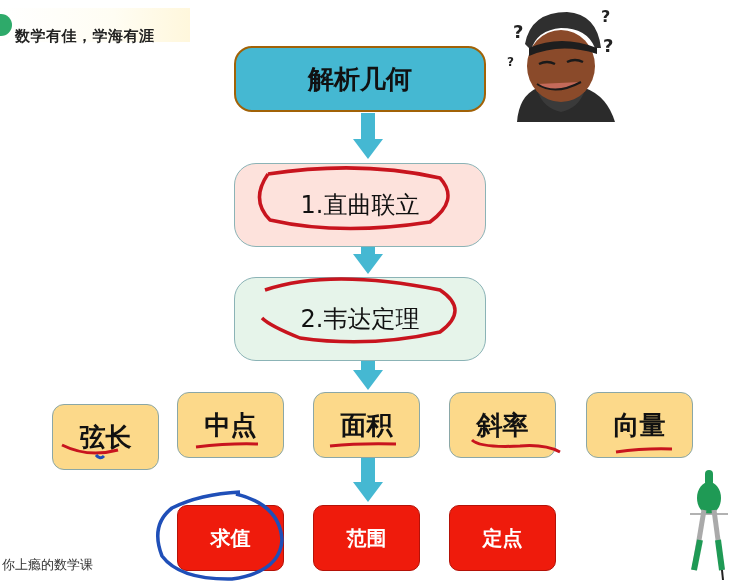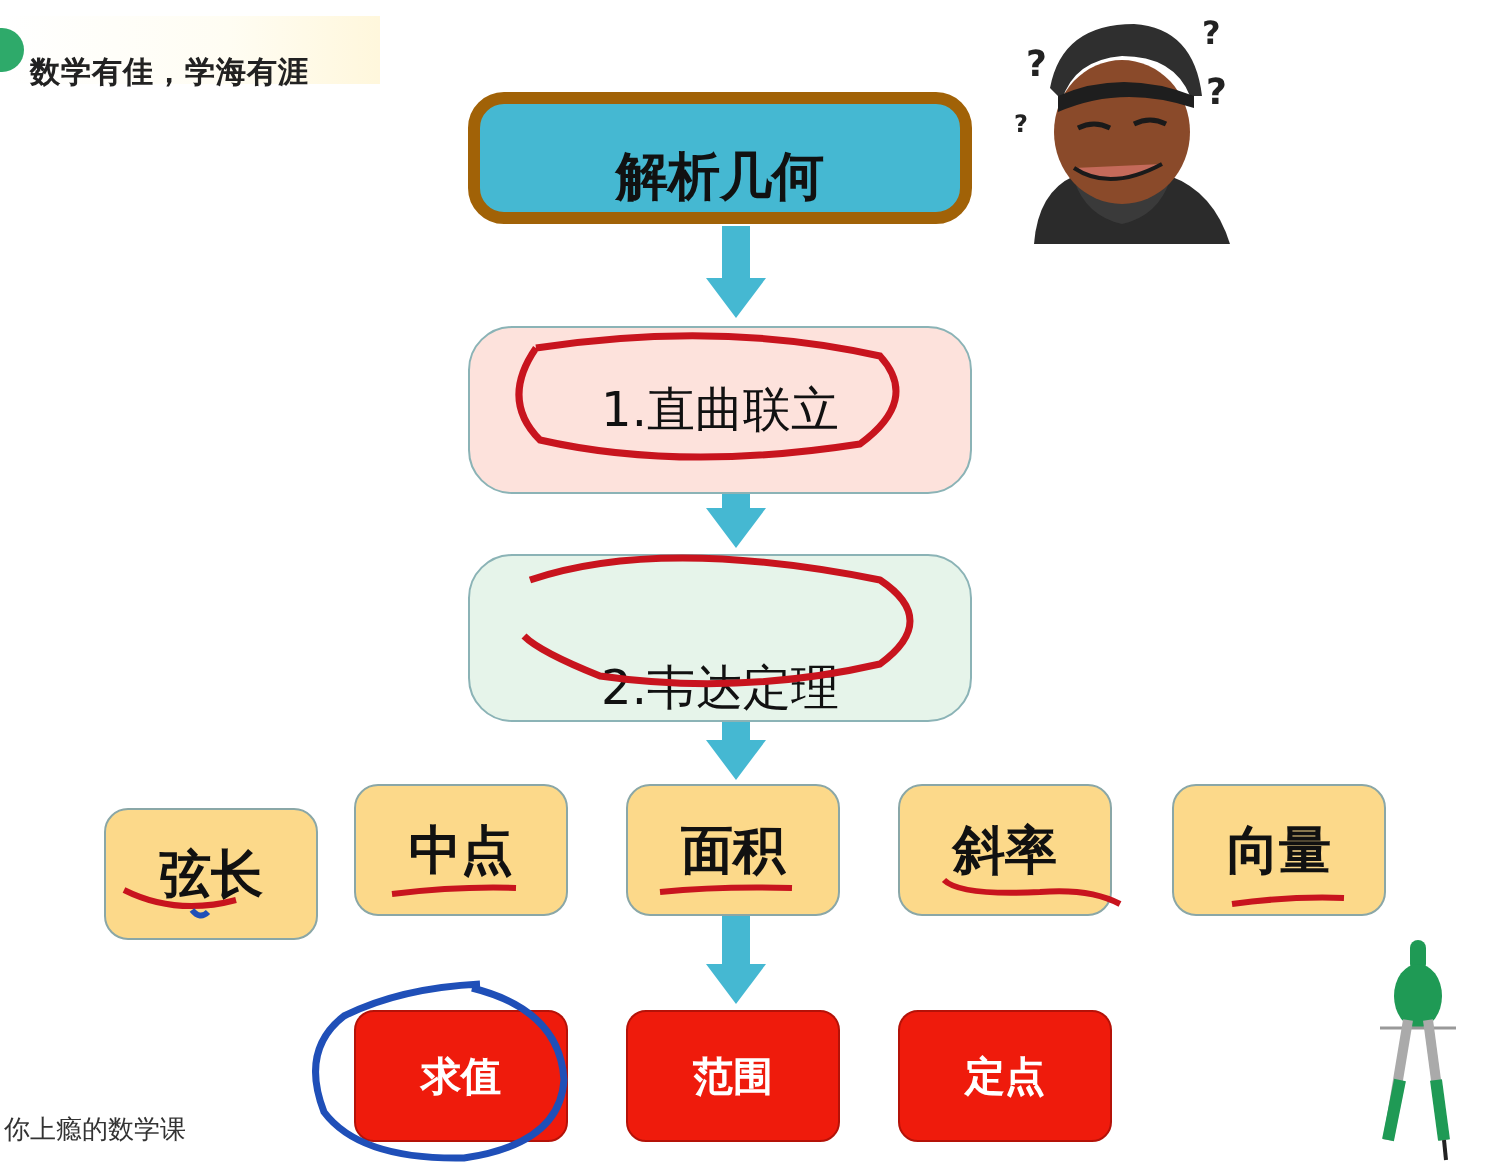--- a/index.html
+++ b/index.html
@@ -19,28 +19,28 @@
       position: absolute; left: 15px; top: 7px; font-size: 15px; font-weight: bold; color: #222;
       letter-spacing: 0.5px; white-space: nowrap; margin-top: 12px;
     }
 
     .box {
       position: absolute; display: flex; align-items: center; justify-content: center;
       font-weight: bold; color: #111; white-space: nowrap;
     }
     .title-box {
       left: 234px; top: 46px; width: 252px; height: 66px; border-radius: 18px;
-      background: #45b8d2; border: 6px solid #a16207; font-size: 26px; align-items: flex-end;
+      background: #45b8d2; border: 2px solid #a16207; font-size: 26px;
     }
     .step-box {
       left: 234px; width: 252px; height: 84px; border-radius: 22px;
       border: 1.5px solid #8bb3b6; font-size: 24px; font-weight: normal;
     }
     .step1 { top: 163px; background: #fde2dc; }
-    .step2 { top: 277px; background: #e6f4ea; align-items: flex-end; }
+    .step2 { top: 277px; background: #e6f4ea; }
 
     .topic-box {
       top: 392px; width: 107px; height: 66px; border-radius: 12px;
       background: #fcd98a; border: 1.5px solid #8aa7a7; font-size: 26px;
     }
     .result-box {
       top: 505px; width: 107px; height: 66px; border-radius: 10px;
       background: #ef1b0c; border: 1.5px solid #b51208; color: #fff; font-size: 20px;
     }
 

